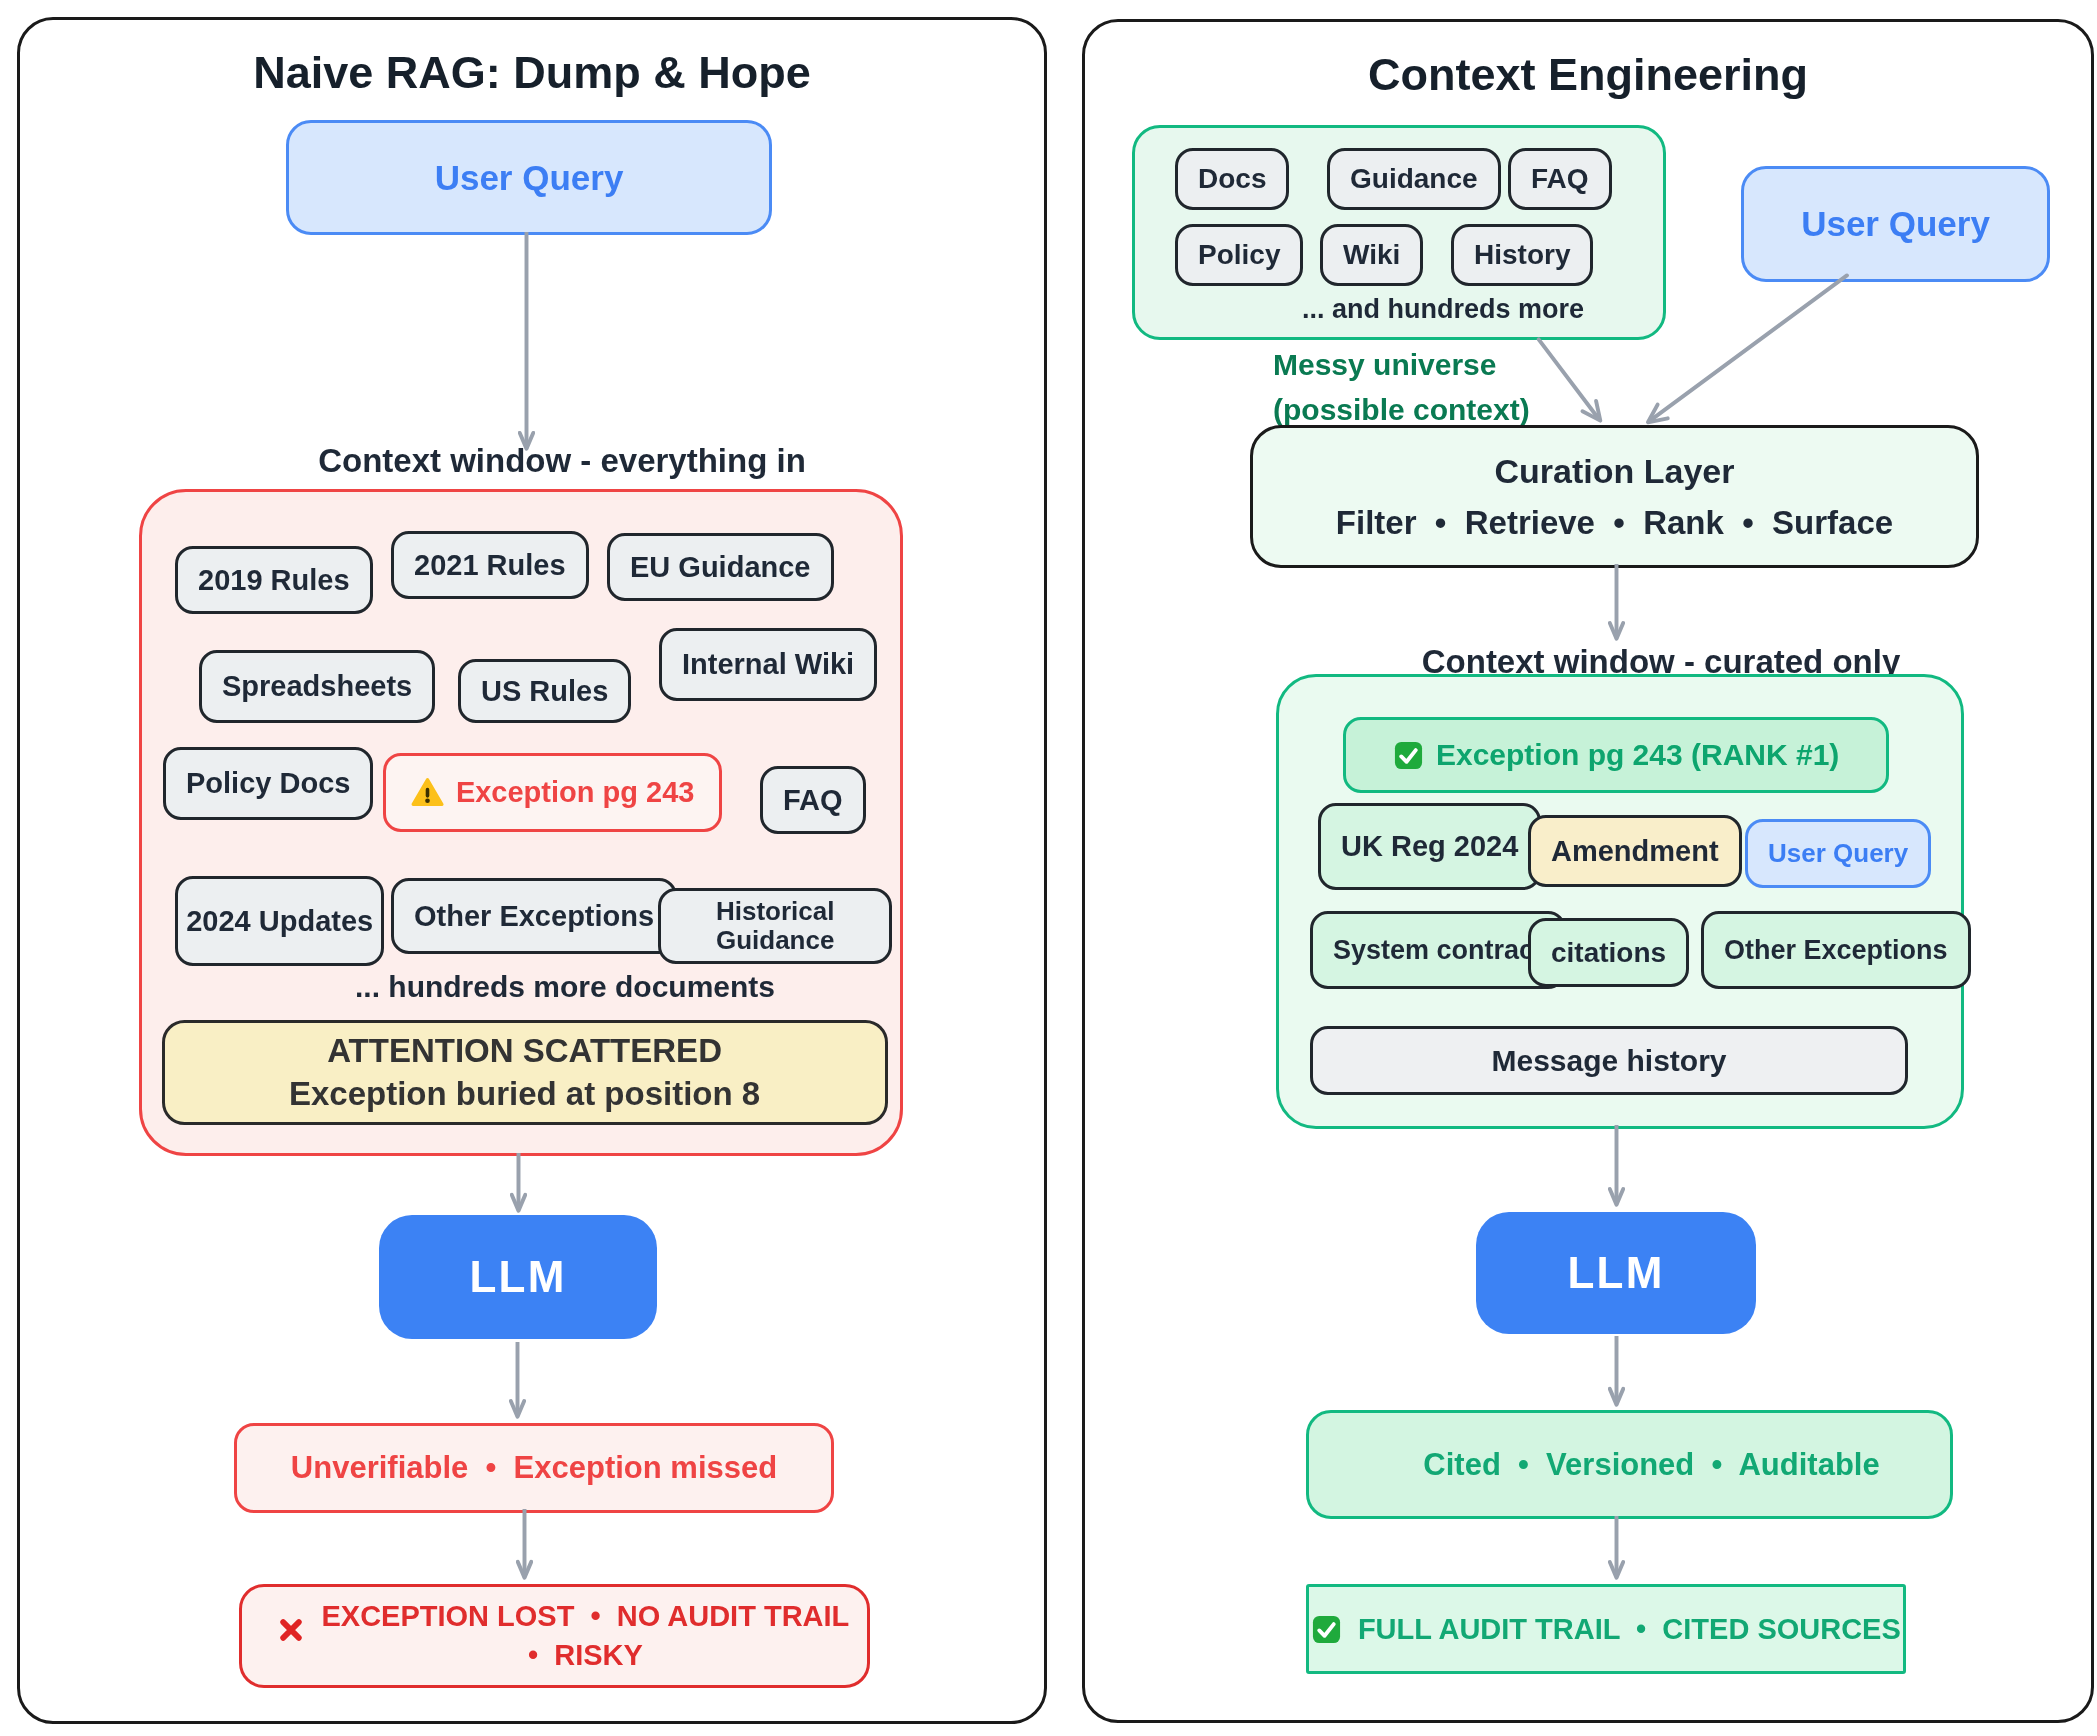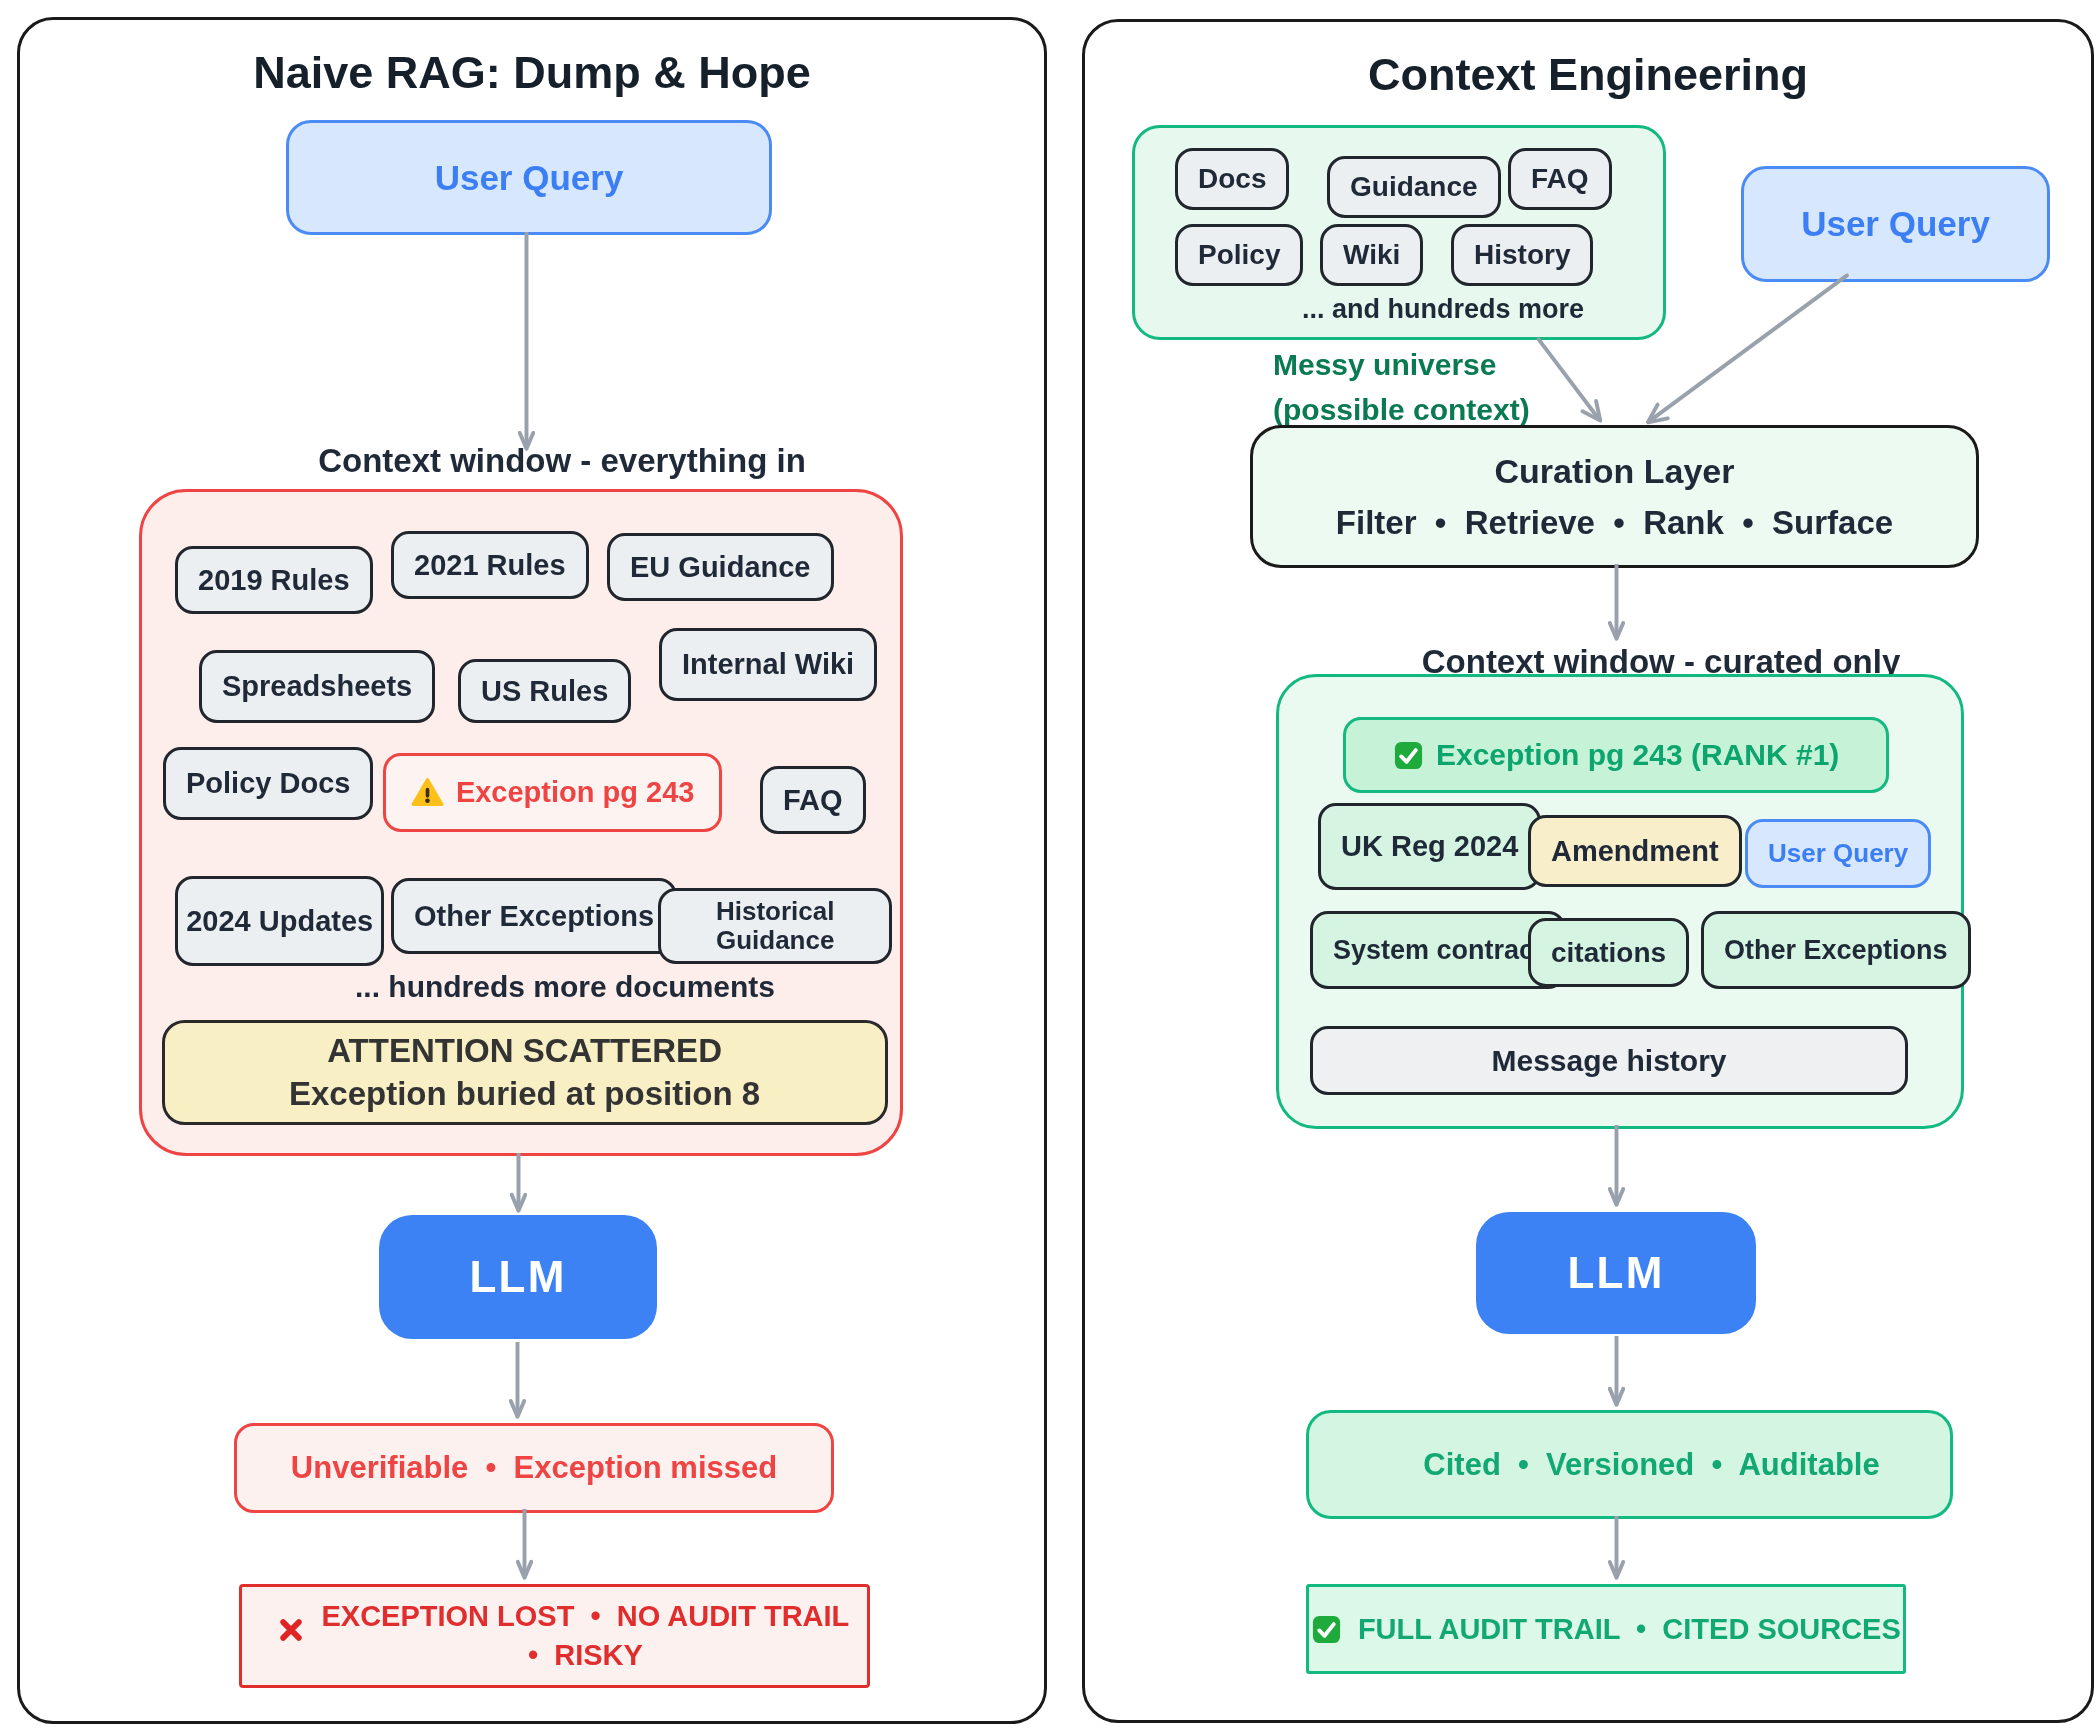--- a/index.html
+++ b/index.html
@@ -33,21 +33,21 @@
   .chip.yellowfill{background:#f9eeca;}
   .chip.bluechip{background:#d7e7fd;border:3.4px solid #4b8bf5;color:#3c7ef4;font-size:26px;}
   .chip.redchip{background:#fdf4f2;border:3.4px solid #ef4444;color:#ef4444;}
   .chip.graywide{background:#eef0f2;}
 
   .llm-box{position:absolute;background:#3c82f4;border-radius:33px;color:#ffffff;
            font-size:44px;font-weight:600;letter-spacing:2.2px;}
 
   .result-red{position:absolute;background:#fdf1ef;border:3.4px solid #ef4444;border-radius:20px;
               color:#ef4444;font-size:31px;font-weight:600;}
-  .result-red2{position:absolute;background:#fdf1ef;border:3.9px solid #e02d2d;border-radius:4px;
+  .result-red2{position:absolute;background:#fdf1ef;border:3.9px solid #e02d2d;border-radius:25px;
                color:#e02d2d;font-size:29px;font-weight:600;line-height:1.35;}
   .result-green{position:absolute;background:#d3f5e1;border:3.9px solid #12b981;border-radius:25px;
                 color:#12a874;font-size:31px;font-weight:600;}
   .result-green2{position:absolute;background:#dcf8e8;border:3.9px solid #12b981;border-radius:3px;
                  color:#12a874;font-size:29px;font-weight:600;}
 
   .attention{position:absolute;background:#f9efc5;border:3.4px solid #2a2a2a;border-radius:22.4px;
              color:#333333;font-size:33px;font-weight:600;line-height:1.3;}
 
   .curation{position:absolute;background:#edfaf2;border:3.9px solid #1a1a1a;border-radius:31px;
@@ -179,21 +179,21 @@
   </div>
 
   <div class="panel" style="left:1082px;top:19px;width:1006px;height:1698px;">
 
     <div class="panel-title" style="top:27px;">Context Engineering</div>
 
     <div class="container-green" style="left:47px;top:103px;width:528px;height:209px;">
       <div class="chip" style="left:40px;top:20px;height:56px;font-size:28px;">
         <span>Docs</span>
         </div>
-      <div class="chip" style="left:192px;top:20px;height:56px;font-size:28px;margin-top:8px;">
+      <div class="chip" style="left:192px;top:20px;height:56px;font-size:28px;">
         <span>Guidance</span>
         </div>
       <div class="chip" style="left:373px;top:20px;height:56px;font-size:28px;">
         <span>FAQ</span>
         </div>
       <div class="chip" style="left:40px;top:96px;height:56px;font-size:28px;">
         <span>Policy</span>
         </div>
       <div class="chip" style="left:185px;top:96px;height:56px;font-size:28px;">
         <span>Wiki</span>

